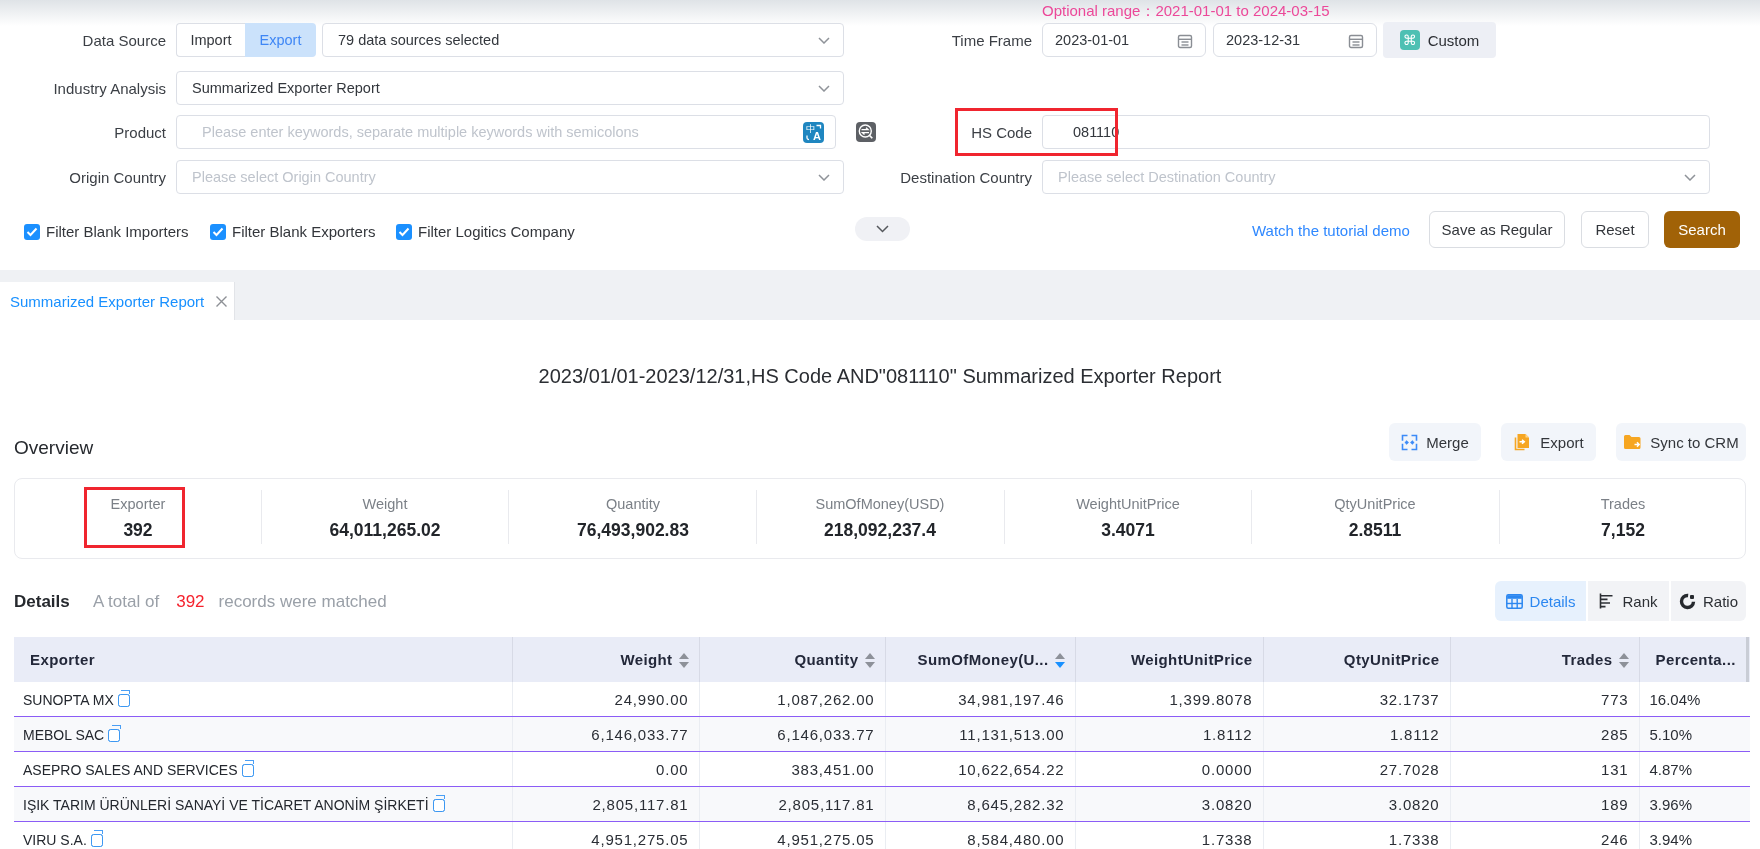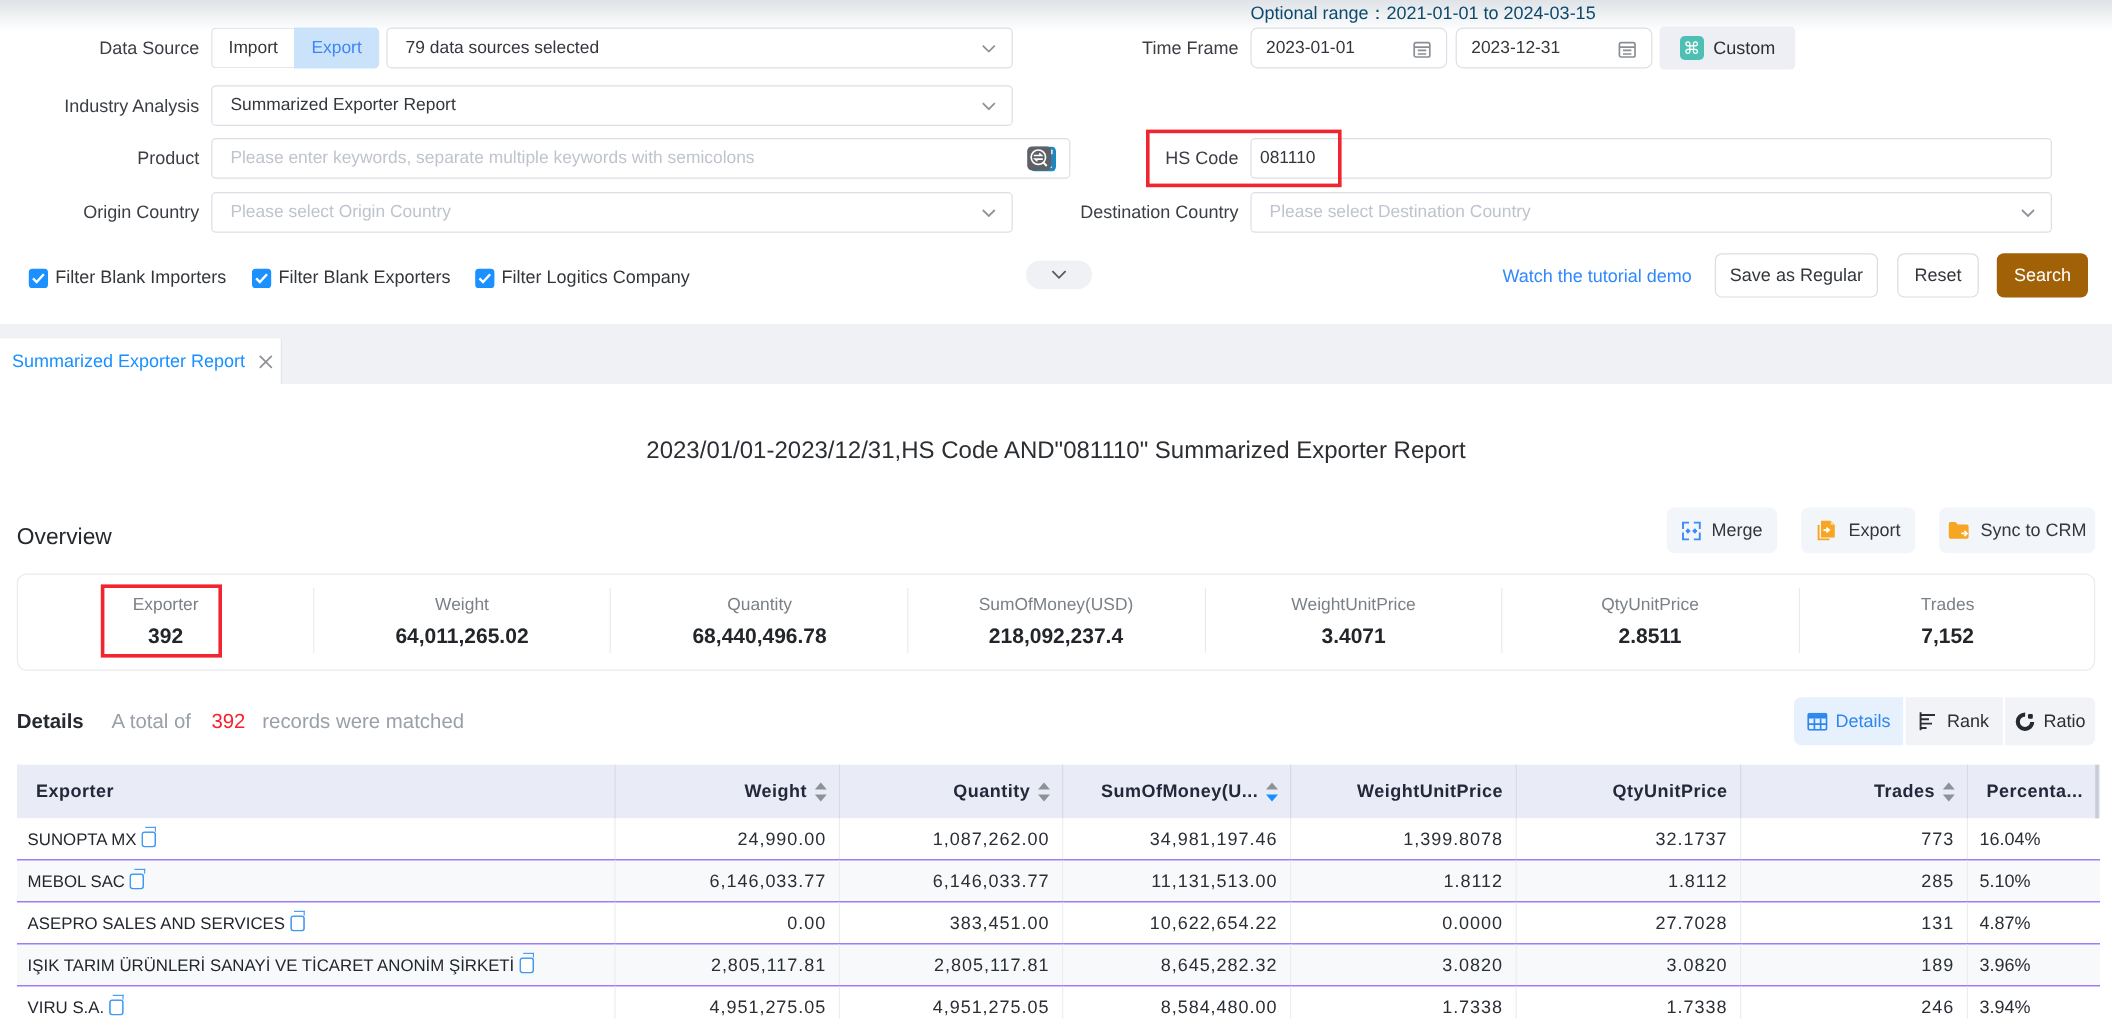--- a/index.html
+++ b/index.html
@@ -51,21 +51,21 @@
   <div class="abs" style="left:0;top:0;width:1760px;height:26px;background:linear-gradient(#dfe3e7,#ffffff)"></div>
 
   <div class="lblL" style="top:32px">Data Source</div>
   <div class="lblL" style="top:80px">Industry Analysis</div>
   <div class="lblL" style="top:124px">Product</div>
   <div class="lblL" style="top:169px">Origin Country</div>
   <div class="lblR" style="top:32px">Time Frame</div>
   <div class="lblR" style="top:124px">HS Code</div>
   <div class="lblR" style="top:169px">Destination Country</div>
 
-  <div class="abs" style="left:1042px;top:2px;font-size:15px;color:#0c4a6e">Optional range：2021-01-01 to 2024-03-15</div>
+  <div class="abs" style="left:1042px;top:2px;font-size:15px;color:#ec4899">Optional range：2021-01-01 to 2024-03-15</div>
 
   <div class="abs" style="left:176px;top:23px;width:69px;height:34px;border:1px solid #dcdfe6;border-right:none;border-radius:4px 0 0 4px;box-sizing:border-box;display:flex;align-items:center;justify-content:center;font-size:14.5px;color:#33363b;background:#fff">Import</div>
   <div class="abs" style="left:245px;top:23px;width:71px;height:34px;border-radius:0 4px 4px 0;display:flex;align-items:center;justify-content:center;font-size:14.5px;color:#3e86f5;background:#cbe2fb">Export</div>
 
   <div class="inp" style="left:322px;top:23px;width:522px;padding-left:15px">79 data sources selected
     <svg class="chev" width="12" height="7" viewBox="0 0 12 7">
         <path d="M1 1l5 5 5-5" fill="none" stroke="#8f9399" stroke-width="1.5"></path>
       </svg>
   </div>
 
@@ -90,41 +90,41 @@
     <span style="display:inline-flex;width:20px;height:20px;background:#4ec0b3;border-radius:4px;color:#fff;font-size:14px;align-items:center;justify-content:center;margin-right:8px">⌘</span>
     <span style="font-size:15px;color:#2c2f34">Custom</span>
   </div>
 
   <div class="inp" style="left:176px;top:71px;width:668px;padding-left:15px">Summarized Exporter Report
     <svg class="chev" width="12" height="7" viewBox="0 0 12 7">
         <path d="M1 1l5 5 5-5" fill="none" stroke="#8f9399" stroke-width="1.5"></path>
       </svg>
   </div>
 
-  <div class="inp" style="left:176px;top:115px;width:716px;padding-left:15px">
+  <div class="inp" style="left:176px;top:115px;width:660px;padding-left:25px">
       <span class="ph">Please enter keywords, separate multiple keywords with semicolons</span>
     <svg class="abs" style="right:11px;top:6px" width="21" height="21" viewBox="0 0 21 21">
         <rect x="0" y="0" width="21" height="21" rx="4" fill="#1f86c0"></rect>
         <text x="3" y="10" font-size="9.5" fill="#fff" font-family="Liberation Sans">中</text>
         <text x="10" y="18" font-size="11" font-weight="bold" fill="#fff" font-family="Liberation Sans">A</text>
         <path d="M13.5 3.5h4v3" fill="none" stroke="#fff" stroke-width="1.3"></path>
         <path d="M4 13.5v2.5q0 1.5 2 1.5" fill="none" stroke="#fff" stroke-width="1.3"></path>
       </svg>
   </div>
 
   <div class="abs" style="left:856px;top:122px;width:20px;height:20px;background:#5d6065;border-radius:4px">
     <svg width="20" height="20" viewBox="0 0 20 20">
         <circle cx="9.3" cy="9" r="6" fill="none" stroke="#fff" stroke-width="1.4"></circle>
         <path d="M5.5 7.6h6.5l-2-1.8" fill="none" stroke="#fff" stroke-width="1.3"></path>
         <path d="M13 10.6H6.5l2 1.8" fill="none" stroke="#fff" stroke-width="1.3"></path>
         <line x1="13.7" y1="13.6" x2="16.3" y2="16.3" stroke="#fff" stroke-width="1.6"></line>
       </svg>
   </div>
 
-  <div class="inp" style="left:1042px;top:115px;width:668px;padding-left:7px">081110</div>
+  <div class="inp" style="left:1042px;top:115px;width:668px;padding-left:30px">081110</div>
 
   <div class="abs" style="left:955px;top:108px;width:157px;height:42px;border:3px solid #f0252f"></div>
 
   <div class="inp" style="left:1042px;top:160px;width:668px;padding-left:15px">
       <span class="ph">Please select Destination Country</span>
     <svg class="chev" width="12" height="7" viewBox="0 0 12 7">
         <path d="M1 1l5 5 5-5" fill="none" stroke="#8f9399" stroke-width="1.5"></path>
       </svg>
   </div>
 
@@ -198,21 +198,21 @@
   <div class="statsep" style="left:756px"></div>
   <div class="statsep" style="left:1004px"></div>
   <div class="statsep" style="left:1251px"></div>
   <div class="statsep" style="left:1499px"></div>
 
   <div class="statlbl" style="left:14px">Exporter</div>
   <div class="statval" style="left:14px">392</div>
   <div class="statlbl" style="left:261px">Weight</div>
   <div class="statval" style="left:261px">64,011,265.02</div>
   <div class="statlbl" style="left:509px">Quantity</div>
-  <div class="statval" style="left:509px">68,440,496.78</div>
+  <div class="statval" style="left:509px">76,493,902.83</div>
   <div class="statlbl" style="left:756px">SumOfMoney(USD)</div>
   <div class="statval" style="left:756px">218,092,237.4</div>
   <div class="statlbl" style="left:1004px">WeightUnitPrice</div>
   <div class="statval" style="left:1004px">3.4071</div>
   <div class="statlbl" style="left:1251px">QtyUnitPrice</div>
   <div class="statval" style="left:1251px">2.8511</div>
   <div class="statlbl" style="left:1499px">Trades</div>
   <div class="statval" style="left:1499px">7,152</div>
 
   <div class="abs" style="left:84px;top:487px;width:95px;height:55px;border:3px solid #f0252f"></div>

